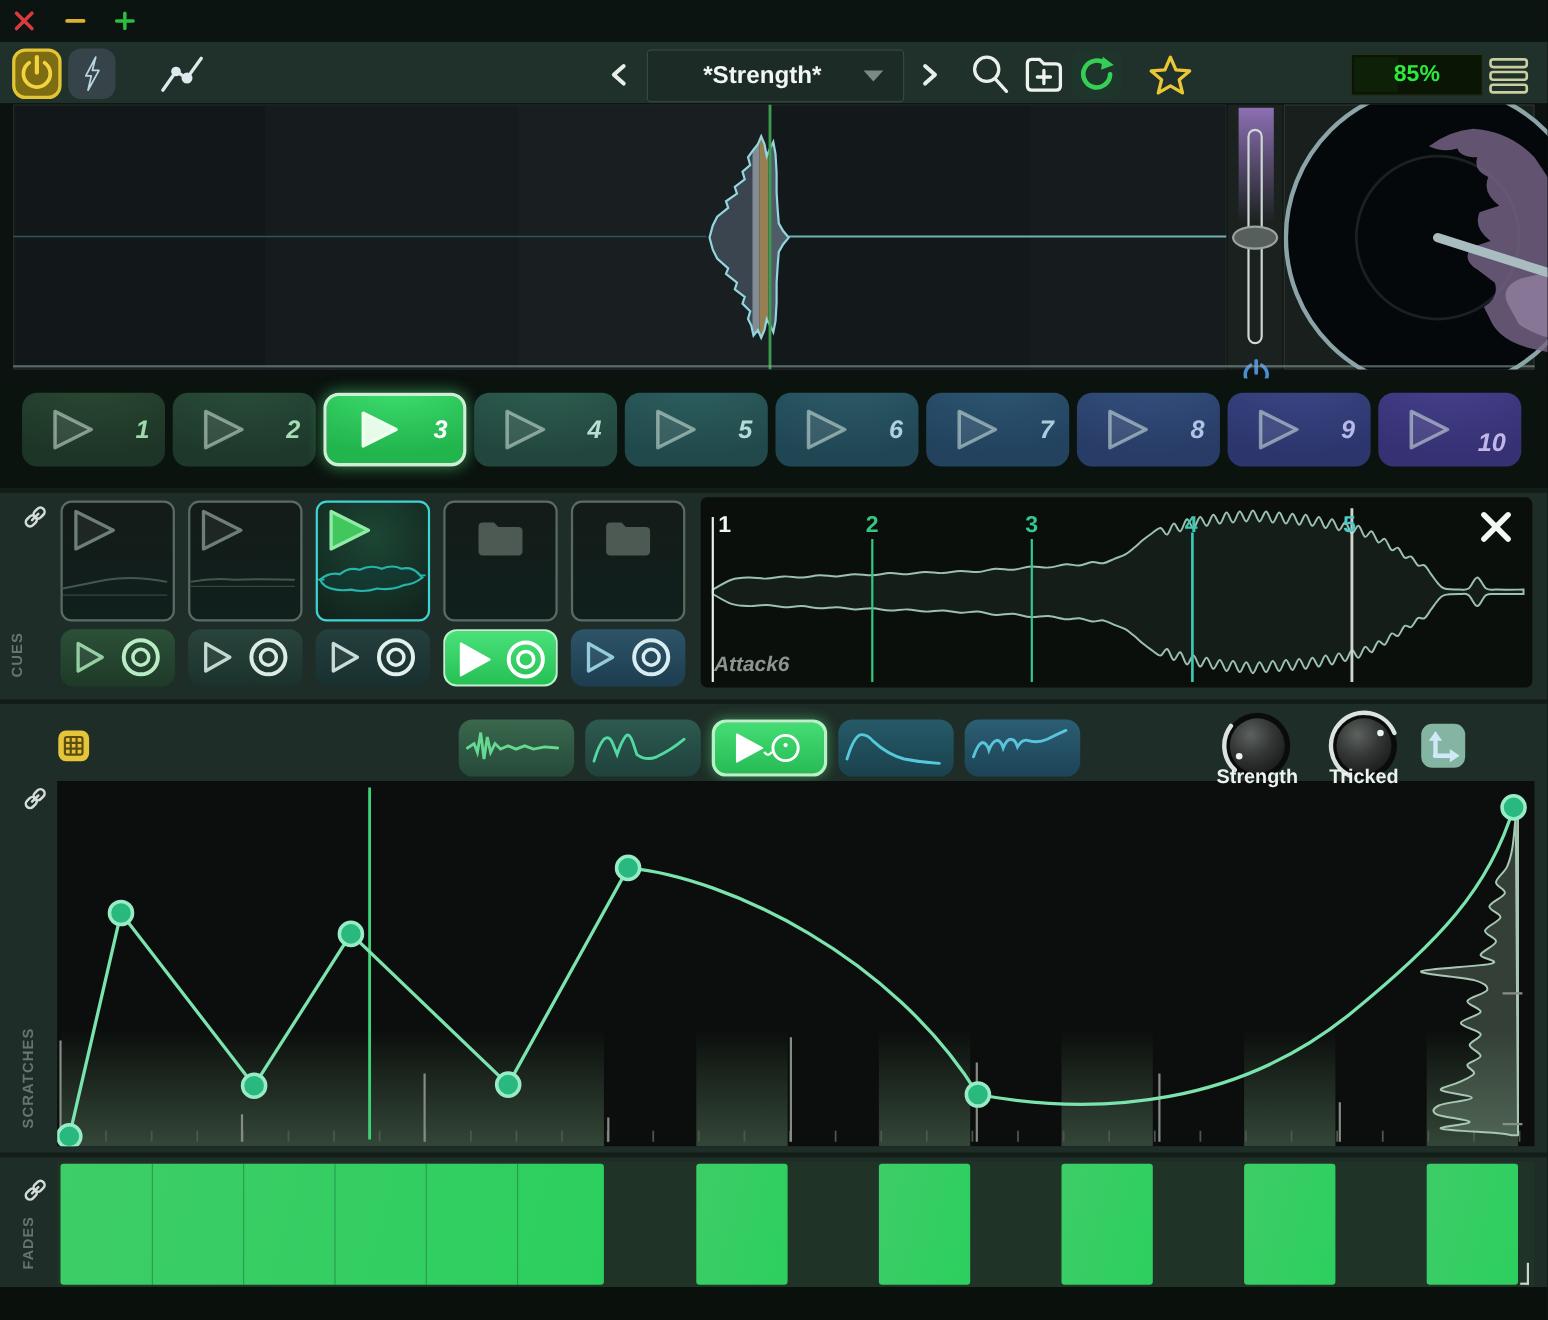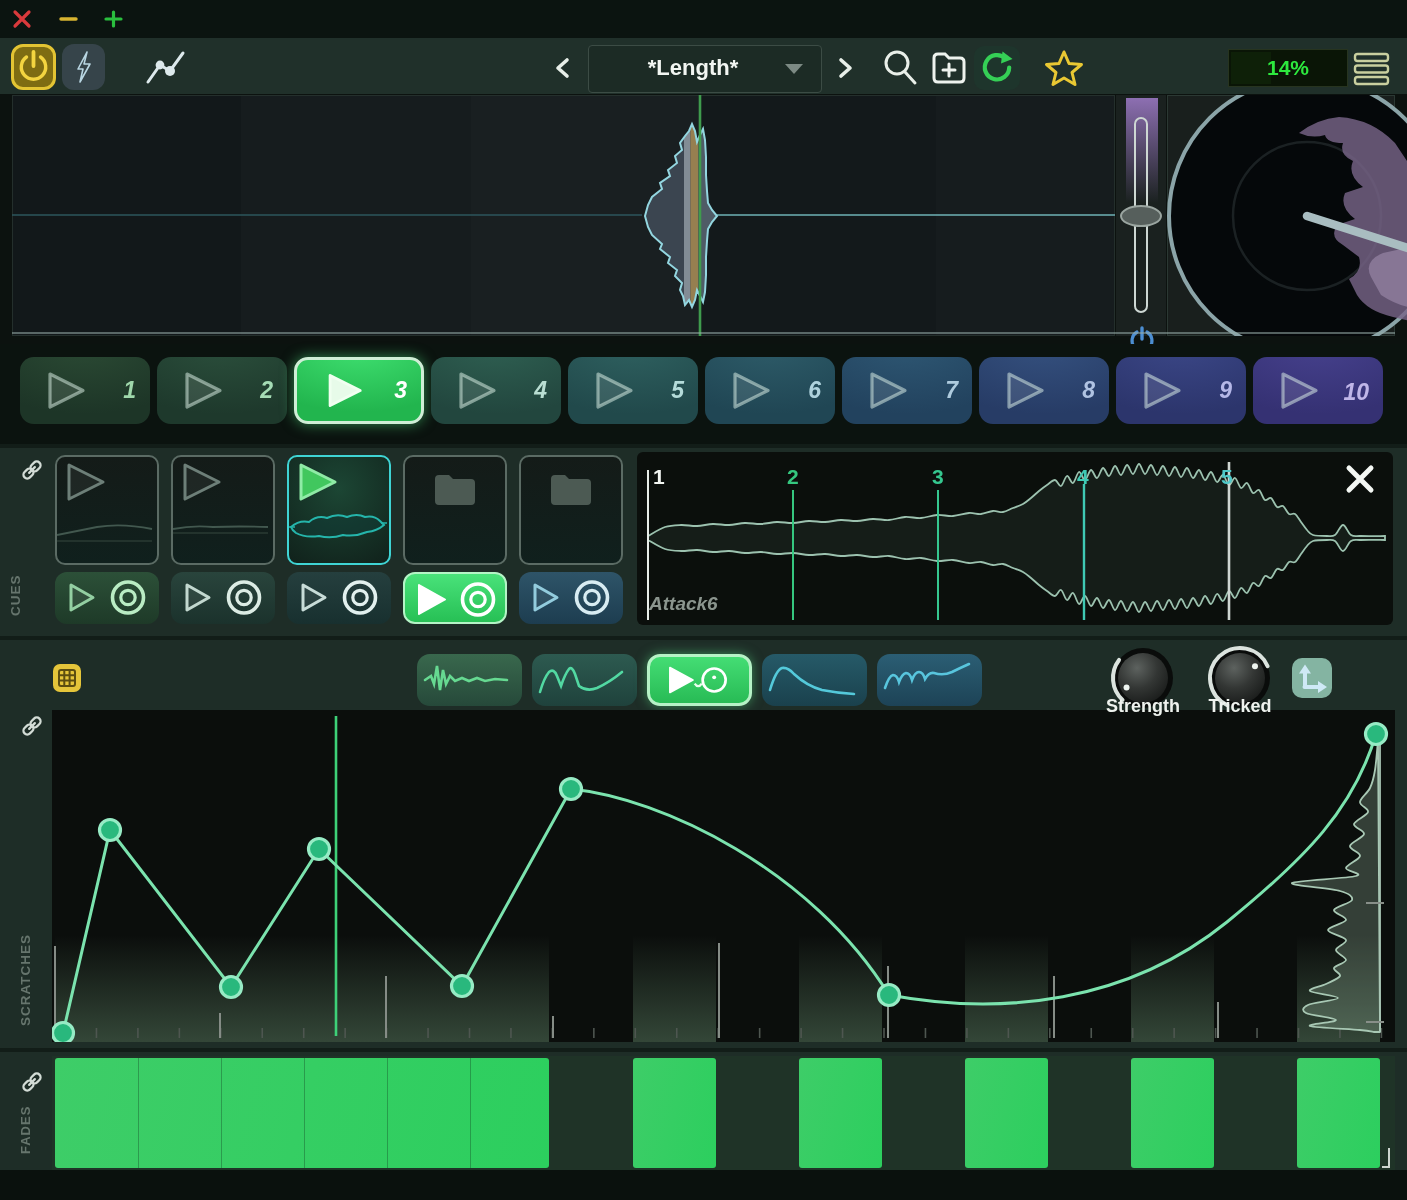--- a/index.html
+++ b/index.html
@@ -33,21 +33,21 @@
 <svg class="abs" style="left:140px;top:46px" width="52" height="42" viewBox="0 0 52 42">
   <path d="M8 36 L20 19 L30 25 L43 7" fill="none" stroke="#dde9ec" stroke-width="3" stroke-linecap="round"></path>
   <circle cx="20" cy="19" r="4.4" fill="#dde9ec"></circle>
   <circle cx="30" cy="25" r="5" fill="#dde9ec"></circle>
 </svg>
 
 <svg class="abs" style="left:550px;top:56px" width="26" height="24">
     <path d="M17 4 L8 12 L17 20" fill="none" stroke="#e8efe9" stroke-width="3.6" stroke-linecap="round" stroke-linejoin="round"></path>
   </svg>
 <div class="abs" style="left:588px;top:45px;width:232px;height:46px;background:#1c2b25;border:1px solid #3c4c45;border-radius:4px;"></div>
-<div class="abs" style="left:588px;top:45px;width:210px;height:46px;line-height:46px;text-align:center;color:#f2f6f2;font-size:22px;font-weight:bold;">*Length*</div>
+<div class="abs" style="left:588px;top:45px;width:210px;height:46px;line-height:46px;text-align:center;color:#f2f6f2;font-size:22px;font-weight:bold;">*Strength*</div>
 <svg class="abs" style="left:783px;top:62px" width="22" height="14">
     <path d="M2 2 L20 2 L11 12 Z" fill="#7c8a84"></path>
   </svg>
 <svg class="abs" style="left:832px;top:56px" width="26" height="24">
     <path d="M9 4 L18 12 L9 20" fill="none" stroke="#e8efe9" stroke-width="3.6" stroke-linecap="round" stroke-linejoin="round"></path>
   </svg>
 
 <svg class="abs" style="left:880px;top:48px" width="40" height="40" viewBox="0 0 40 40">
   <circle cx="17" cy="15" r="11" fill="none" stroke="#e9efe9" stroke-width="3"></circle>
   <path d="M25 24 L35 35" stroke="#e9efe9" stroke-width="3" stroke-linecap="round"></path>
@@ -63,21 +63,21 @@
   <path d="M31.5 12.5 A 12.2 12.2 0 1 0 35.2 21.5" fill="none" stroke="#35cf56" stroke-width="4.2" stroke-linecap="round"></path>
   <path d="M28.5 5.5 L38.5 13 L27 17.5 Z" fill="#35cf56"></path>
 </svg>
 
 <svg class="abs" style="left:1042px;top:48px" width="44" height="42" viewBox="0 0 44 42">
   <path d="M22 4 L27 15.5 L39.5 16.5 L30 24.5 L33 36.5 L22 30 L11 36.5 L14 24.5 L4.5 16.5 L17 15.5 Z" fill="none" stroke="#e9c833" stroke-width="3" stroke-linejoin="round"></path>
 </svg>
 
 <div class="abs" style="left:1228px;top:49px;width:120px;height:38px;background:#0a1506;border:1px solid #27341f;box-sizing:border-box;"></div>
 <div class="abs" style="left:1231px;top:52px;width:40px;height:32px;background:#0e2008;"></div>
-<div class="abs" style="left:1228px;top:49px;width:120px;height:38px;line-height:38px;text-align:center;color:#2de93e;font-size:21px;font-weight:bold;">14%</div>
+<div class="abs" style="left:1228px;top:49px;width:120px;height:38px;line-height:38px;text-align:center;color:#2de93e;font-size:21px;font-weight:bold;">85%</div>
 
 <svg class="abs" style="left:1352px;top:50px" width="40" height="38" viewBox="0 0 40 38">
   <rect x="3" y="4" width="33" height="7" rx="2.5" fill="none" stroke="#c9cf9f" stroke-width="2.4"></rect>
   <rect x="3" y="15.5" width="33" height="7" rx="2.5" fill="none" stroke="#c9cf9f" stroke-width="2.4"></rect>
   <rect x="3" y="27" width="33" height="7" rx="2.5" fill="none" stroke="#c9cf9f" stroke-width="2.4"></rect>
 </svg>
 
 <div class="abs" style="left:0;top:94px;width:1407px;height:250px;background:#0c120f;"></div>
 <div class="abs" style="left:12px;top:95px;width:1103px;height:241px;background:#12181a;border:1px solid #242f2c;box-sizing:border-box;overflow:hidden;">
   <div class="abs" style="left:228px;top:0;width:230px;height:241px;background:#161c1e;"></div>
@@ -184,21 +184,21 @@
     <div class="abs" style="left:1116px;top:357px;width:130px;height:67px;border-radius:14px;box-sizing:border-box;background:radial-gradient(140% 150% at 50% -20%, #3b4787 0%, #2c356c 70%);">
       <svg width="130" height="67" viewBox="0 0 130 67" style="position:absolute;left:0;top:0">
         <path d="M30 17 L63 33.5 L30 50 Z" fill="rgba(255,255,255,0.10)" stroke="rgba(225,245,235,0.5)" stroke-width="3.2" stroke-linejoin="round"></path>
       </svg>
       <div style="position:absolute;right:14px;top:0;height:67px;line-height:67px;font-size:23px;font-weight:bold;font-style:italic;color:#b6b8e8;">9</div>
     </div>
     <div class="abs" style="left:1253px;top:357px;width:130px;height:67px;border-radius:14px;box-sizing:border-box;background:radial-gradient(140% 150% at 50% -20%, #46418d 0%, #353173 70%);">
       <svg width="130" height="67" viewBox="0 0 130 67" style="position:absolute;left:0;top:0">
         <path d="M30 17 L63 33.5 L30 50 Z" fill="rgba(255,255,255,0.10)" stroke="rgba(225,245,235,0.5)" stroke-width="3.2" stroke-linejoin="round"></path>
       </svg>
-      <div style="position:absolute;right:14px;top:2px;height:67px;line-height:67px;font-size:23px;font-weight:bold;font-style:italic;color:#c0b6e8;">10</div>
+      <div style="position:absolute;right:14px;top:12px;height:67px;line-height:67px;font-size:23px;font-weight:bold;font-style:italic;color:#c0b6e8;">10</div>
     </div>
   </div>
 
 <div class="abs" style="left:0;top:444px;width:1407px;height:192px;background:#1e2d27;"></div>
 <div class="abs" style="left:0;top:444px;width:1407px;height:4px;background:#121d18;"></div>
 
 <svg class="abs" style="left:20px;top:458px" width="24" height="24" viewBox="0 0 24 24">
   <g transform="rotate(45 12 12)" stroke="#d3dcd6" stroke-width="2.3" fill="none">
     <rect x="8.2" y="1.5" width="7.6" height="11" rx="3.8"></rect>
     <rect x="8.2" y="11.5" width="7.6" height="11" rx="3.8"></rect>

